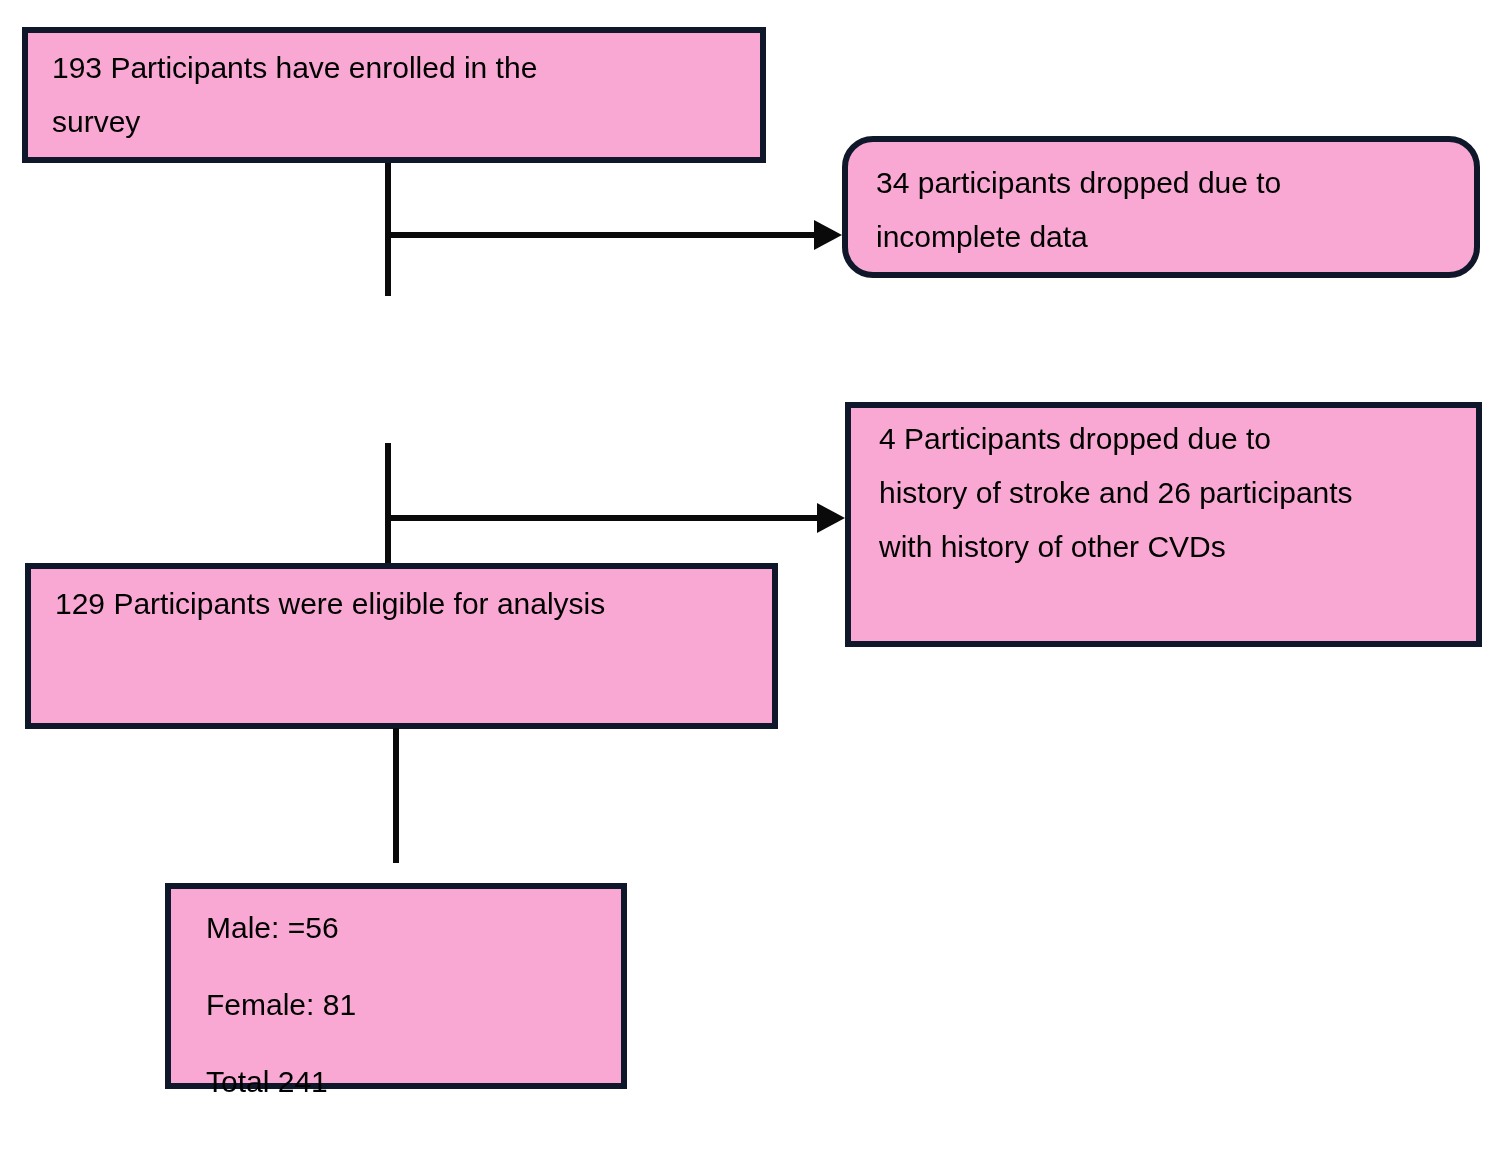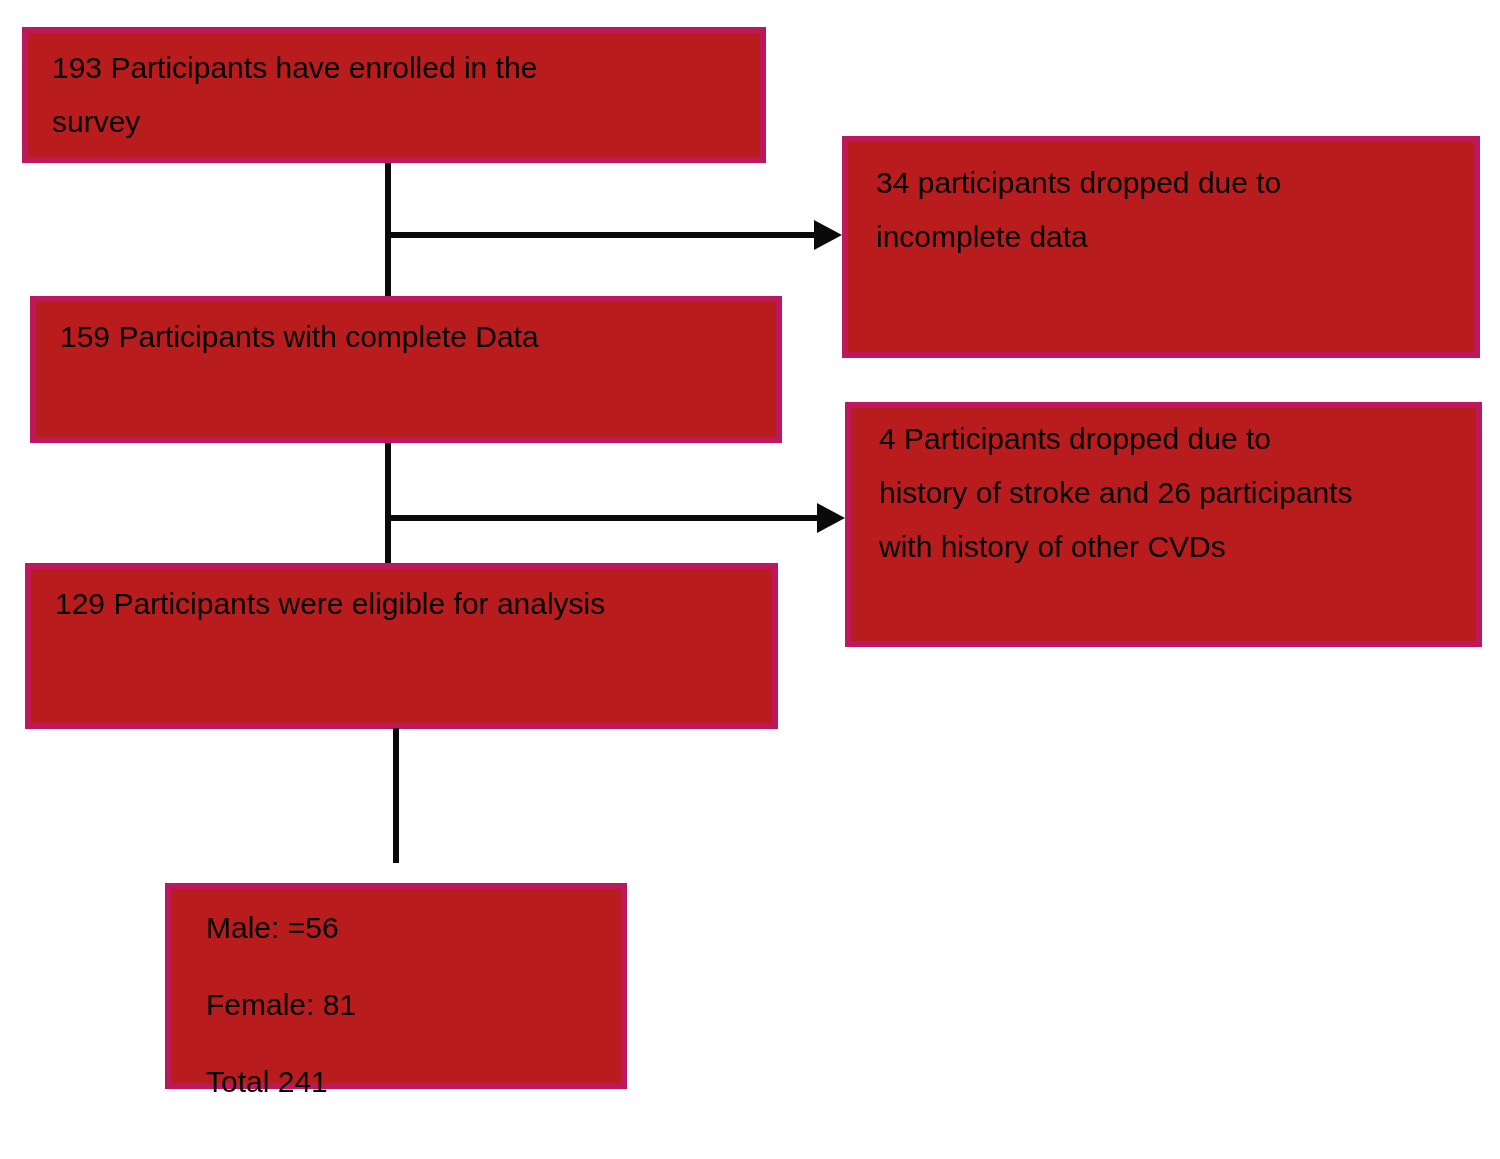--- a/index.html
+++ b/index.html
@@ -11,36 +11,36 @@
     position: relative;
     width: 1500px;
     height: 1159px;
     background: #ffffff;
     font-family: "Liberation Sans", sans-serif;
     color: #000000;
   }
   .fbox {
     position: absolute;
     box-sizing: border-box;
-    border: 6px solid #be185d;
-    background: #b91c1c;
+    border: 6px solid #0f172a;
+    background: #f9a8d4;
   }
   .btext {
     font-size: 30px;
     line-height: 54px;
     white-space: pre-line;
     padding: 8px 20px 0 24px;
     color: #000000;
   }
   
   #box-enrolled   { left: 22px;  top: 27px;  width: 744px; height: 136px; }
   #box-complete   { left: 30px;  top: 296px; width: 752px; height: 147px; }
   #box-eligible   { left: 25px;  top: 563px; width: 753px; height: 166px; }
   
-  #box-dropped-incomplete { left: 842px; top: 136px; width: 638px; height: 222px; }
+  #box-dropped-incomplete { left: 842px; top: 136px; width: 638px; height: 142px; border-radius: 31px; }
   #box-dropped-cvd        { left: 845px; top: 402px; width: 637px; height: 245px; }
   #box-dropped-incomplete .btext { padding-top: 14px; padding-left: 28px; }
   #box-dropped-cvd .btext        { padding-top: 4px;  padding-left: 28px; }
   
   #box-summary { left: 165px; top: 883px; width: 462px; height: 206px; }
   #box-summary .sline {
     font-size: 30px;
     line-height: 77px;
     padding-left: 35px;
     color: #000000;
@@ -75,23 +75,20 @@
 </head>
 <body>
 
 <div class="canvas">
 
   <div class="fbox" id="box-enrolled">
     <div class="btext">193 Participants have enrolled in the
 survey</div>
   </div>
 
-  <div class="fbox" id="box-complete">
-    <div class="btext">159 Participants with complete Data</div>
-  </div>
 
   <div class="fbox" id="box-eligible">
     <div class="btext">129 Participants were eligible for analysis</div>
   </div>
 
   <div class="fbox" id="box-dropped-incomplete">
     <div class="btext">34 participants dropped due to
 incomplete data</div>
   </div>
 

